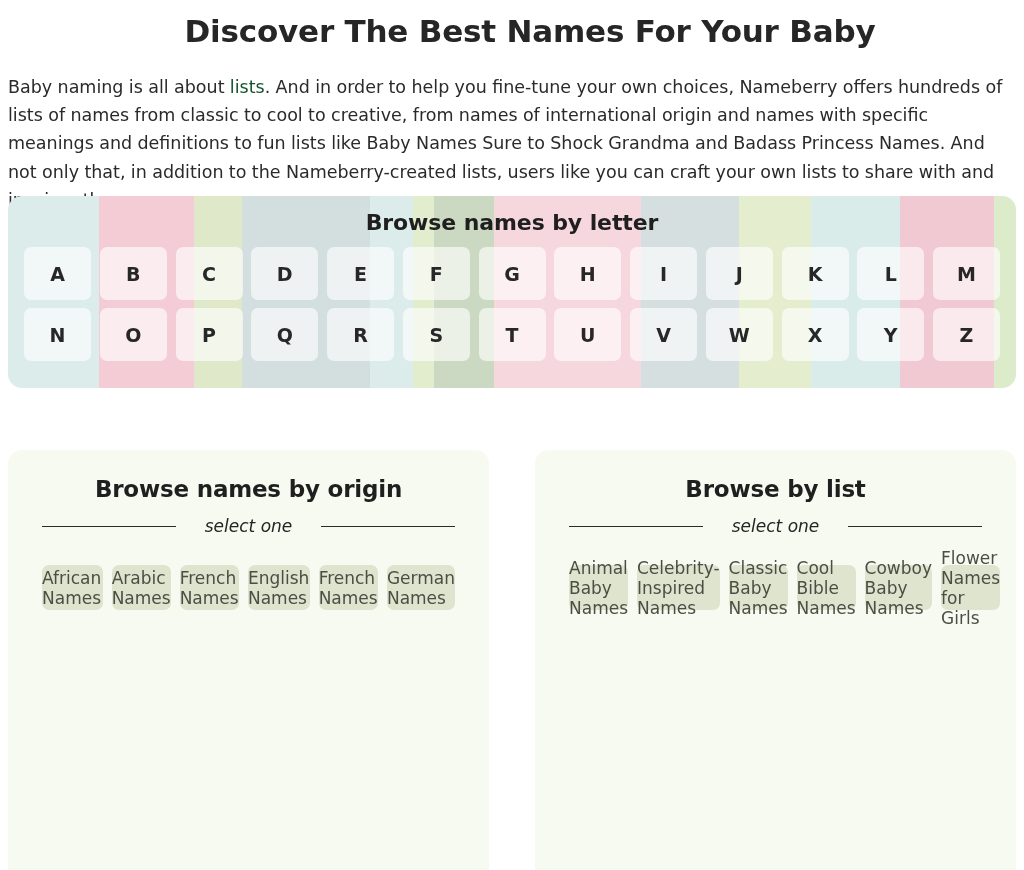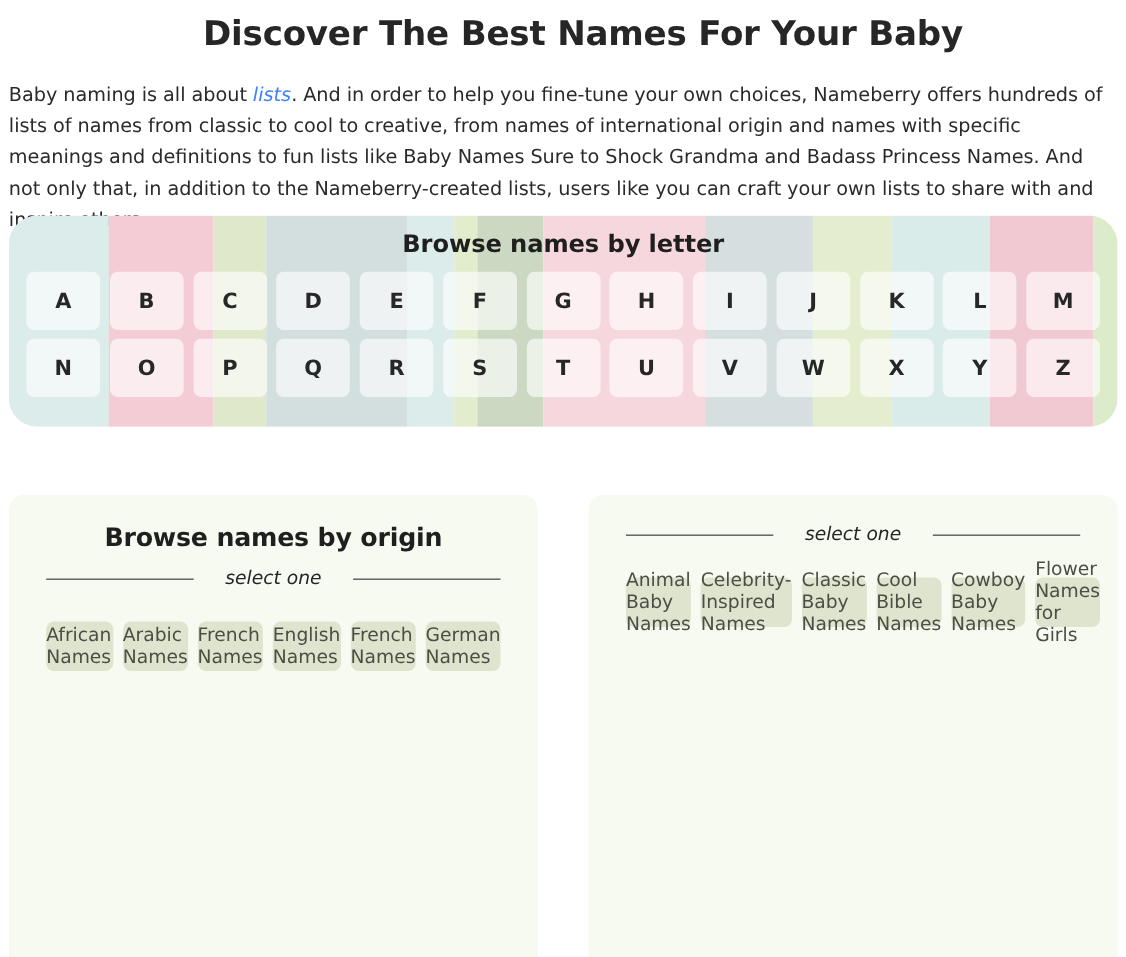--- a/index.html
+++ b/index.html
@@ -27,33 +27,32 @@
   
   .intro {
     margin: 22px 8px 0 8px;
     font-size: 17.5px;
     line-height: 1.62;
     color: #2a2a2a;
     text-align: left;
     word-spacing: -0.2px;
   }
   .intro a.lists-link {
-    color: #3b82f6;
+    color: #14532d;
     text-decoration: none;
-    font-style: italic;
   }
 
   
   .alpha-panel {
     position: absolute;
     left: 8px;
     top: 196px;
     width: 1008px;
     height: 192px;
-    border-radius: 26px;
+    border-radius: 14px;
     overflow: hidden;
   }
   .stripes {
     position: absolute;
     inset: 0;
     display: flex;
   }
   .stripe { height: 100%; }
 
   .alpha-inner {
@@ -224,20 +223,21 @@
           <div class="opt-item">African Names</div>
           <div class="opt-item">Arabic Names</div>
           <div class="opt-item">French Names</div>
           <div class="opt-item">English Names</div>
           <div class="opt-item">French Names</div>
           <div class="opt-item">German Names</div>
         </div>
     </div>
 
     <div class="browse-panel">
+      <div class="panel-title">Browse by list</div>
       <div class="select-one">
         <span class="rule"></span>
         <span class="so-label">select one</span>
         <span class="rule"></span>
       </div>
       <div class="opt-list" id="list-list">
           <div class="opt-item">Animal Baby Names</div>
           <div class="opt-item">Celebrity-Inspired Names</div>
           <div class="opt-item">Classic Baby Names</div>
           <div class="opt-item">Cool Bible Names</div>

